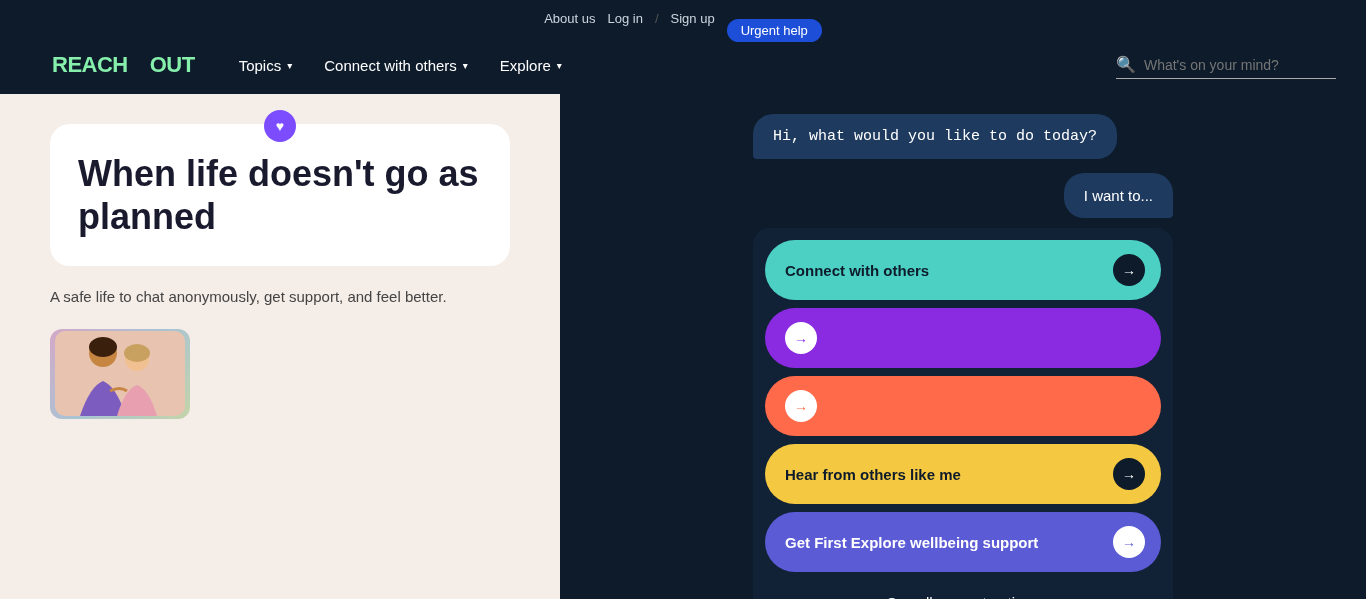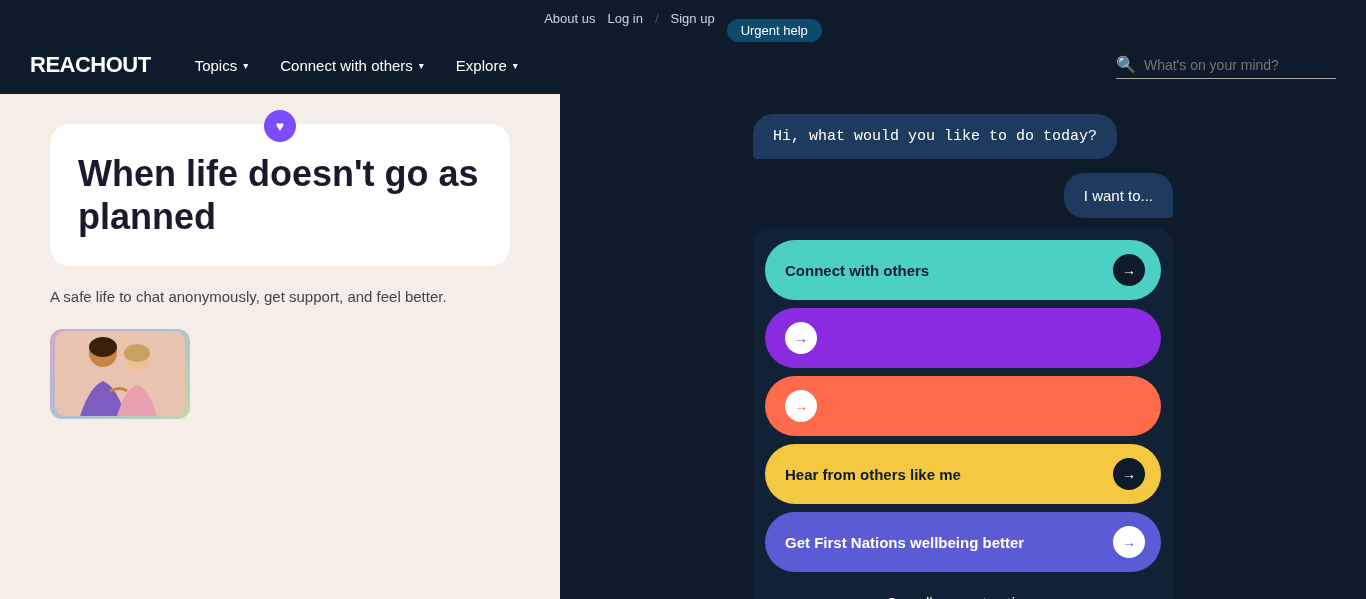--- a/index.html
+++ b/index.html
@@ -13,21 +13,21 @@
       align-items: center;
       justify-content: center;
       padding: 0 20px;
       gap: 12px;
       font-size: 13px;
       color: #cdd6e0;
     }
     .top-bar a { color: #cdd6e0; text-decoration: none; }
     .top-bar .divider { color: #555; }
     .urgent-btn {
-      background: #0c4a6e;
+      background: #1d4ed8;
       color: #fff;
       border: none;
       border-radius: 20px;
       padding: 4px 14px;
       font-size: 13px;
       cursor: pointer;
       font-weight: 500;
       margin-top: 24px;
     }
 
@@ -40,21 +40,21 @@
       padding: 0 30px;
       gap: 0;
     }
     .logo {
       font-size: 22px;
       font-weight: 800;
       color: #fff;
       letter-spacing: -0.5px;
       margin-right: 30px;
     }
-    .logo span { color: #ffffff; }
+    .logo span { color: #86efac; margin-left: 22px; }
     .nav-items { display: flex; align-items: center; gap: 4px; flex: 1; }
     .nav-item {
       color: #fff;
       font-size: 15px;
       padding: 8px 14px;
       cursor: pointer;
       display: flex;
       align-items: center;
       gap: 6px;
       border-radius: 4px;
@@ -316,21 +316,21 @@
         <button class="option-btn btn-orange">
           <span class="arrow-circle" style="background:#fff;color:#ff6b4a;">→</span>
         </button>
 
         <button class="option-btn btn-yellow">
           <span>Hear from others like me</span>
           <span class="arrow-circle">→</span>
         </button>
 
         <button class="option-btn btn-blue">
-          <span>Get First Nations wellbeing better</span>
+          <span>Get First Explore wellbeing support</span>
           <span class="arrow-circle" style="background:#fff;color:#5b5bd6;">→</span>
         </button>
 
         <button class="see-all-btn">See all support options</button>
       </div>
 
     </div>
   </div>
 
 </div>

